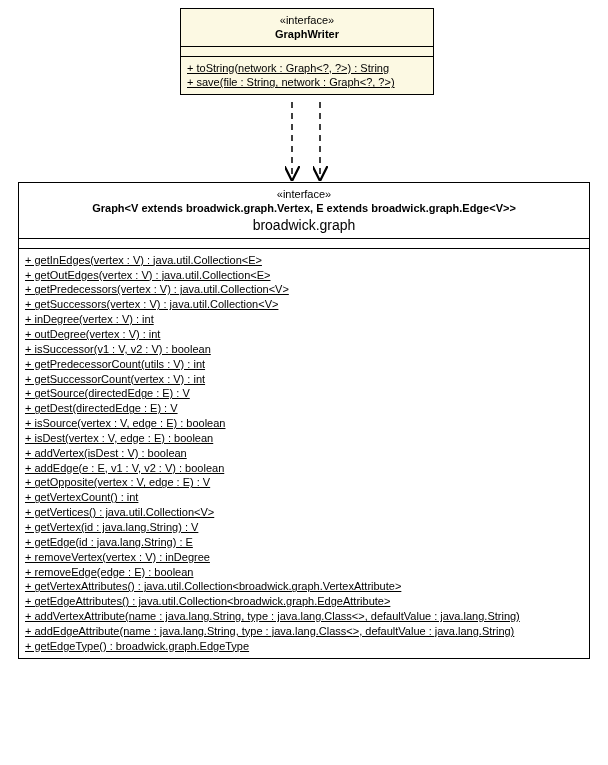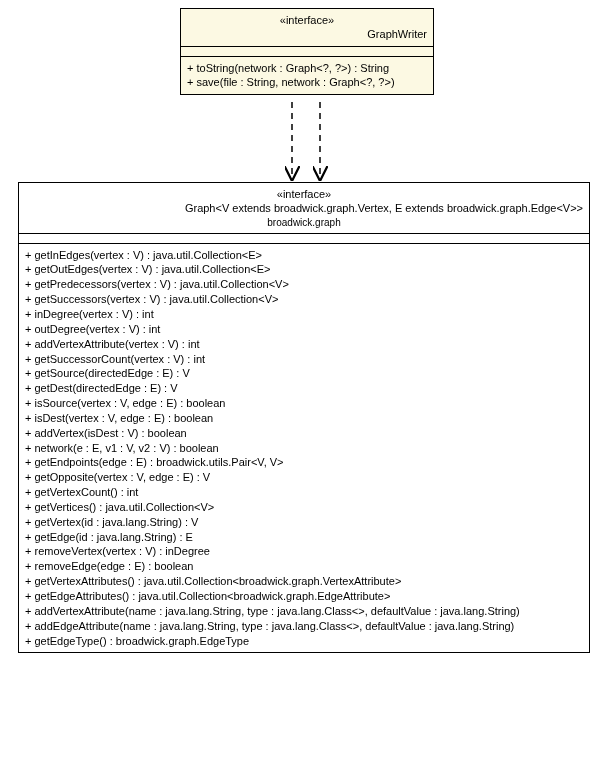--- a/index.html
+++ b/index.html
@@ -23,27 +23,27 @@
     background: #fff;
   }
   .uml-box.interface-small {
     background: #fcf9e3;
   }
   .compartment {
     border-bottom: 1.5px solid #000;
     padding: 4px 6px;
     line-height: 1.3;
   }
-  .compartment:last-child { border-bottom: none; }
+  .compartment:last-child { border-bottom: none; text-decoration: underline; }
   .title-comp { text-align: center; }
   .stereo {
     font-style: normal;
   }
-  .classname { font-weight: normal; text-align: right; }
-  .pkg { font-size: 10px; }
+  .classname { font-weight: bold; }
+  .pkg { font-size: 14px; }
   .empty-comp { height: 10px; padding:0; }
   .ops { padding: 4px 6px; }
   .ops .op {
     white-space: nowrap;
     overflow: hidden;
     line-height: 1.35;
   }
   svg.connector {
     position: absolute;
   }
@@ -82,29 +82,29 @@
       <div class="pkg">broadwick.graph</div>
     </div>
     <div class="compartment empty-comp"></div>
     <div class="compartment ops" id="bottom-ops">
         <div class="op">+ getInEdges(vertex : V) : java.util.Collection&lt;E&gt;</div>
         <div class="op">+ getOutEdges(vertex : V) : java.util.Collection&lt;E&gt;</div>
         <div class="op">+ getPredecessors(vertex : V) : java.util.Collection&lt;V&gt;</div>
         <div class="op">+ getSuccessors(vertex : V) : java.util.Collection&lt;V&gt;</div>
         <div class="op">+ inDegree(vertex : V) : int</div>
         <div class="op">+ outDegree(vertex : V) : int</div>
-        <div class="op">+ addVertexAttribute(vertex : V) : int</div>
+        <div class="op">+ isSuccessor(v1 : V, v2 : V) : boolean</div>
+        <div class="op">+ getPredecessorCount(utils : V) : int</div>
         <div class="op">+ getSuccessorCount(vertex : V) : int</div>
         <div class="op">+ getSource(directedEdge : E) : V</div>
         <div class="op">+ getDest(directedEdge : E) : V</div>
         <div class="op">+ isSource(vertex : V, edge : E) : boolean</div>
         <div class="op">+ isDest(vertex : V, edge : E) : boolean</div>
         <div class="op">+ addVertex(isDest : V) : boolean</div>
-        <div class="op">+ network(e : E, v1 : V, v2 : V) : boolean</div>
-        <div class="op">+ getEndpoints(edge : E) : broadwick.utils.Pair&lt;V, V&gt;</div>
+        <div class="op">+ addEdge(e : E, v1 : V, v2 : V) : boolean</div>
         <div class="op">+ getOpposite(vertex : V, edge : E) : V</div>
         <div class="op">+ getVertexCount() : int</div>
         <div class="op">+ getVertices() : java.util.Collection&lt;V&gt;</div>
         <div class="op">+ getVertex(id : java.lang.String) : V</div>
         <div class="op">+ getEdge(id : java.lang.String) : E</div>
         <div class="op">+ removeVertex(vertex : V) : inDegree</div>
         <div class="op">+ removeEdge(edge : E) : boolean</div>
         <div class="op">+ getVertexAttributes() : java.util.Collection&lt;broadwick.graph.VertexAttribute&gt;</div>
         <div class="op">+ getEdgeAttributes() : java.util.Collection&lt;broadwick.graph.EdgeAttribute&gt;</div>
         <div class="op">+ addVertexAttribute(name : java.lang.String, type : java.lang.Class&lt;&gt;, defaultValue : java.lang.String)</div>

